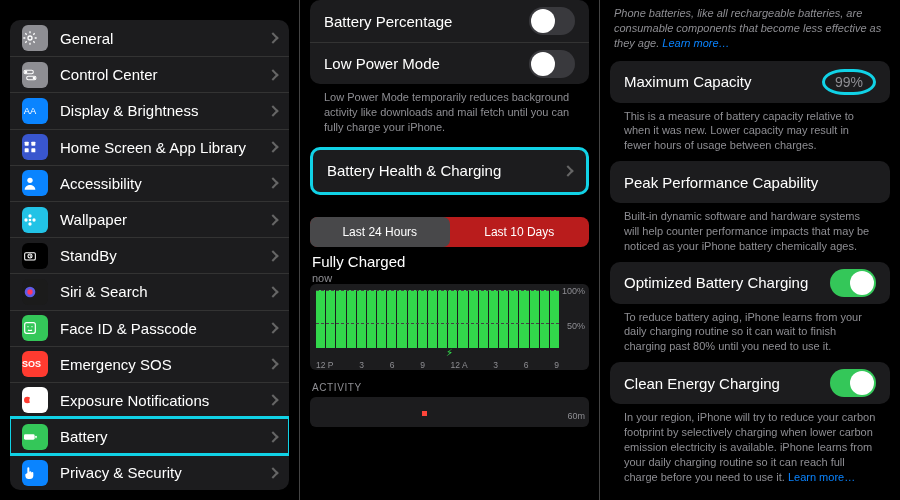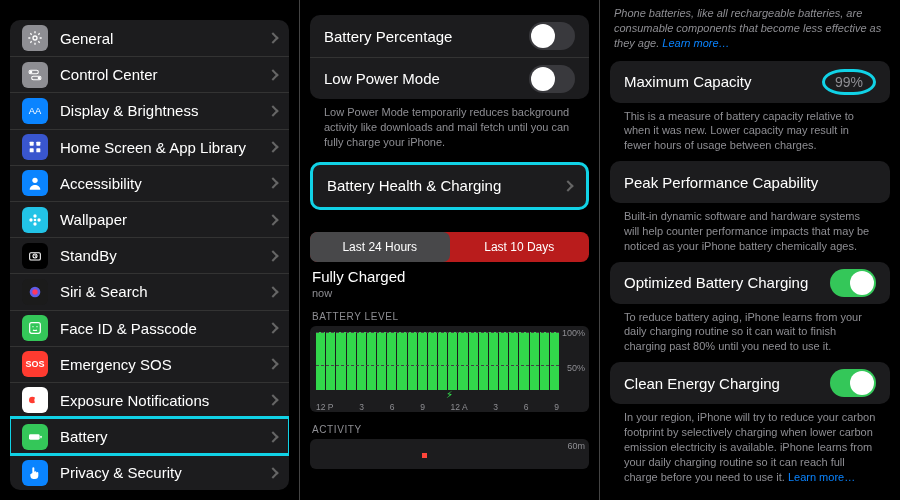--- a/index.html
+++ b/index.html
@@ -21,34 +21,34 @@
   .p1-list { padding: 0 10px; }
   .group { background: #1c1c1e; border-radius: 10px; overflow: hidden; }
   .row {
     display: flex; align-items: center; height: 36.2px;
     padding: 0 12px; border-top: 1px solid #333;
     cursor: pointer;
   }
   .row:first-child { border-top: none; }
   .icon {
     width: 26px; height: 26px; border-radius: 6px;
-    display: flex; align-items: center; justify-content: center;
+    display: flex; align-items: center; justify-content: flex-start;
     margin-right: 12px; font-size: 14px; color: #fff;
     flex-shrink: 0;
   }
   .row-label { color: #fff; font-size: 15px; flex: 1; }
   .chev {
     width: 8px; height: 8px; border-top: 2px solid #666; border-right: 2px solid #666;
     transform: rotate(45deg);
   }
   .hl { outline: 3px solid #11d2e6; outline-offset: -1px; }
 
   
   .p2-body { padding: 0 10px; display: flex; flex-direction: column; }
-  .card { background: #1c1c1e; border-radius: 10px; margin-top: 15px; }
+  .card { background: #1c1c1e; border-radius: 10px; margin-top: 0; }
   .trow {
     display: flex; align-items: center; justify-content: space-between;
     height: 42px; padding: 0 14px; border-top: 1px solid #333;
   }
   .trow:first-child { border-top: none; }
   .trow span.lab { color: #fff; font-size: 15px; }
   .toggle {
     width: 46px; height: 28px; border-radius: 14px; background: #39393d;
     display: flex; align-items: center; padding: 2px;
   }
@@ -77,21 +77,21 @@
   .bars { position: relative; height: 58px; display: flex; align-items: flex-end; gap: 1px; }
   .bars div { flex: 1; background: #32d74b; }
   .grid { position: absolute; inset: 6px 30px 14px 6px; pointer-events: none; }
   .grid hr { border: none; border-top: 1px dashed #444; position: absolute; left: 0; right: 0; }
   .ylab { position: absolute; right: 4px; font-size: 9px; color: #8e8e93; margin-left: 24px; }
   .xlabels { position: absolute; bottom: 0; left: 6px; right: 30px; display: flex; justify-content: space-between; font-size: 8.5px; color: #8e8e93; }
   .bolt { position: absolute; left: 50%; bottom: 12px; transform: translateX(-50%); color: #32d74b; font-size: 10px; }
 
   .activity { position: relative; height: 30px; background: #1c1c1e; border-radius: 6px; padding: 4px 30px 4px 6px; }
   .activity .dot { position: absolute; width: 5px; height: 5px; background: #ff453a; left: 40%; top: 14px; }
-  .activity .yl { position: absolute; right: 4px; top: 2px; font-size: 9px; color: #8e8e93; }
+  .activity .yl { position: absolute; right: 4px; top: 14px; font-size: 9px; color: #8e8e93; }
 
   
   .p3-body { padding: 6px 10px; display: flex; flex-direction: column; }
   .intro { color: #8e8e93; font-size: 11px; line-height: 1.35; padding: 0 4px 4px; font-style: italic; }
   .row3 {
     background: #1c1c1e; border-radius: 10px; height: 42px;
     display: flex; align-items: center; justify-content: space-between;
     padding: 0 14px; margin-top: 6px;
   }
   .row3 .lab { color: #fff; font-size: 15px; }
@@ -272,21 +272,20 @@
     <div style="margin-top:14px;">
       <div class="seg">
         <div class="sel">Last 24 Hours</div>
         <div>Last 10 Days</div>
       </div>
       <div class="fc">
         <span>Fully Charged</span>
         <small>now</small>
       </div>
 
-      <div class="section-label">BATTERY LEVEL</div>
       <div class="chart">
         <div class="bars" id="bars">
             <div style="height: 100%;"></div>
             <div style="height: 100%;"></div>
             <div style="height: 100%;"></div>
             <div style="height: 100%;"></div>
             <div style="height: 100%;"></div>
             <div style="height: 100%;"></div>
             <div style="height: 100%;"></div>
             <div style="height: 100%;"></div>

